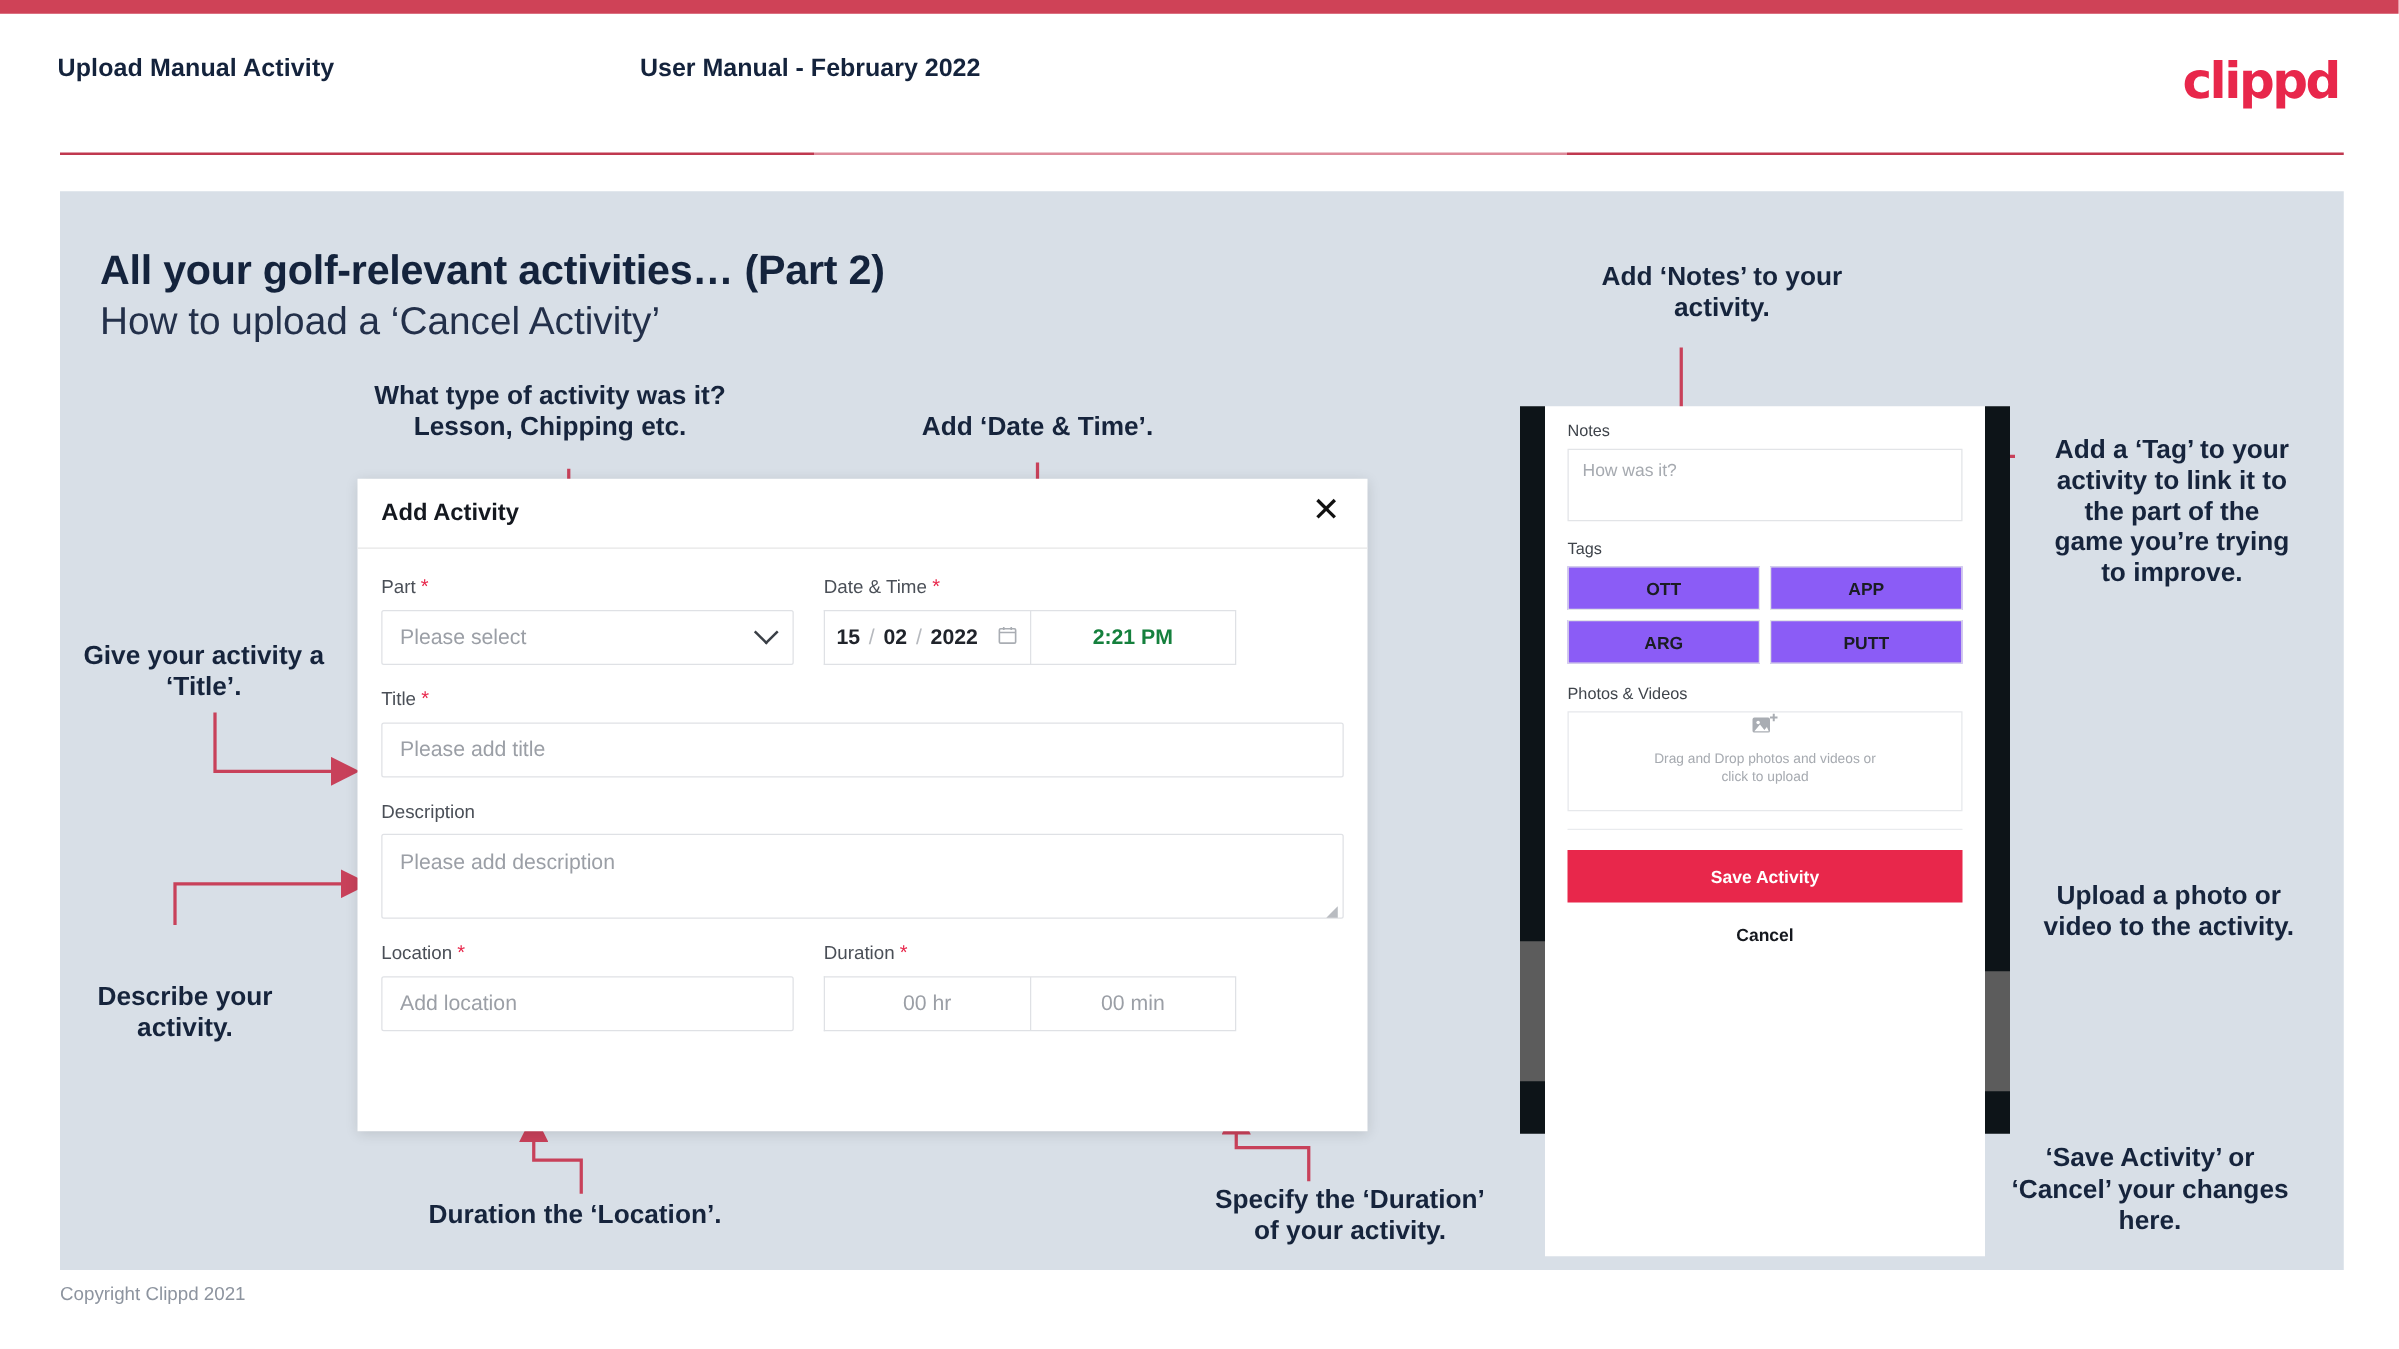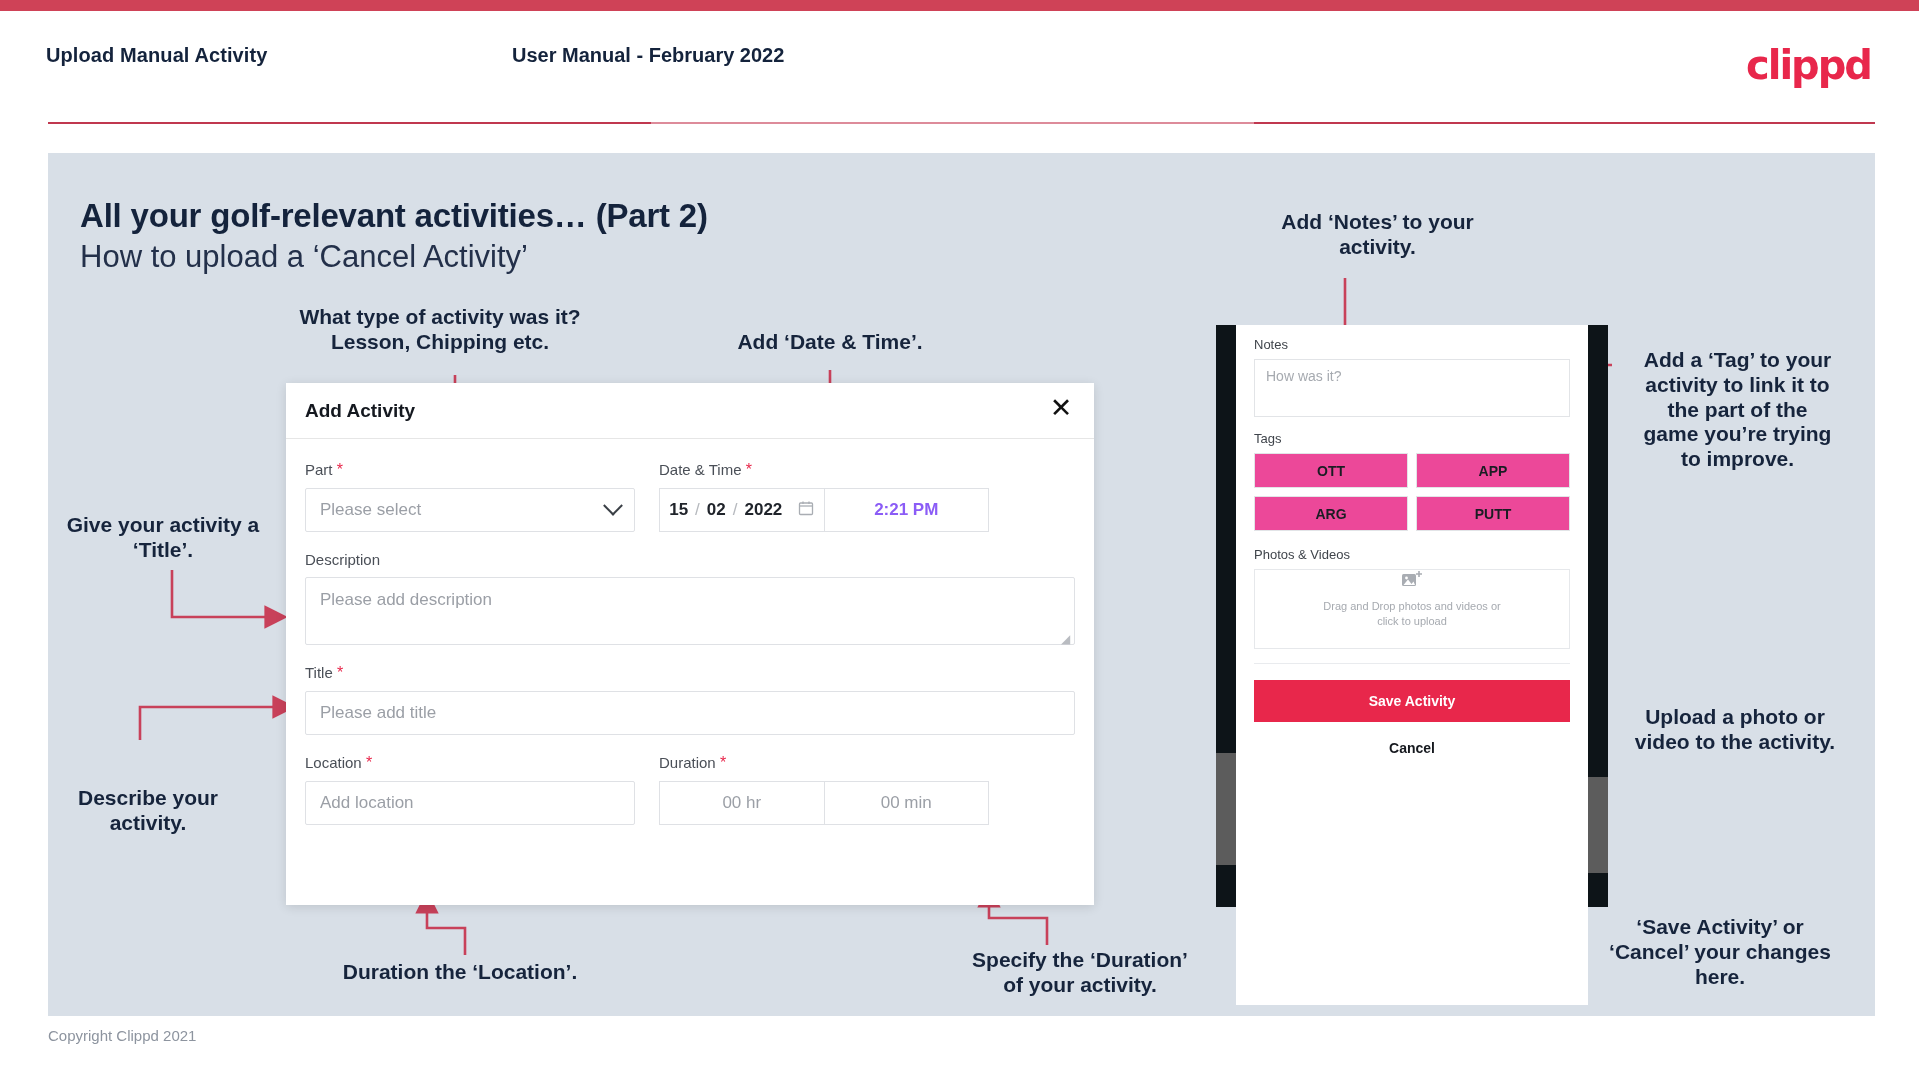--- a/index.html
+++ b/index.html
@@ -130,21 +130,21 @@
   .dt-date {
     flex: 1; height: 44px; border: 1px solid #dfe1e5; border-right: none;
     display: flex; align-items: center; justify-content: center; gap: 7px;
     font-size: 17px; color: #20242b; font-weight: 600;
   }
   .dt-sep { color: #b6b9be; font-weight: 400; }
   .cal-ico { margin-left: 9px; }
   .dt-time {
     flex: 1; height: 44px; border: 1px solid #dfe1e5;
     display: flex; align-items: center; justify-content: center;
-    font-size: 17px; color: #8b5cf6; font-weight: 600;
+    font-size: 17px; color: #15803d; font-weight: 600;
   }
   .inp.wide { width: 100%; }
   .ta {
     width: 100%; height: 68px; border: 1px solid #dfe1e5; background: #fff;
     padding: 12px 14px; font-size: 17px; color: #9b9fa6; position: relative;
     border-radius: 2px;
   }
   .ta-grip {
     position: absolute; right: 3px; bottom: 2px;
     width: 10px; height: 10px; color: #b9bcc1; font-size: 12px;
@@ -186,21 +186,21 @@
   .p-notes {
     height: 58px; border: 1px solid #e2e4e7;
     padding: 8px 11px; font-size: 14px; color: #a6aab0;
     margin-bottom: 14px;
   }
   .tag-grid {
     display: grid; grid-template-columns: 1fr 1fr;
     gap: 8px; margin-bottom: 16px;
   }
   .tag {
-    height: 35px; border: 1px solid #e2e4e7; background: #ec4899;
+    height: 35px; border: 1px solid #e2e4e7; background: #8b5cf6;
     display: flex; align-items: center; justify-content: center;
     font-size: 14px; font-weight: 700; color: #1a1d23;
   }
   .dropzone {
     height: 80px; border: 1px solid #e6e8eb;
     display: flex; flex-direction: column; align-items: center;
     justify-content: flex-start; gap: 6px; margin-bottom: 14px;
   }
   .dz-text {
     font-size: 11px; color: #a6aab0; text-align: center; line-height: 1.35;
@@ -316,30 +316,30 @@
                     <line x1="11" y1="1.5" x2="11" y2="4" stroke="#a9adb3" stroke-width="1.3"></line>
                   </svg>
               </span>
             </div>
             <div class="dt-time">2:21 PM</div>
           </div>
         </div>
       </div>
 
       <div class="fld">
+        <div class="fld-label"><span>Title</span> <span class="req">*</span></div>
+        <div class="inp wide">Please add title</div>
+      </div>
+
+      <div class="fld">
         <div class="fld-label">Description</div>
         <div class="ta">
           <span>Please add description</span>
           <span class="ta-grip">◢</span>
         </div>
-      </div>
-
-      <div class="fld">
-        <div class="fld-label"><span>Title</span> <span class="req">*</span></div>
-        <div class="inp wide">Please add title</div>
       </div>
 
       <div class="row">
         <div class="fld">
           <div class="fld-label"><span>Location</span> <span class="req">*</span></div>
           <div class="inp loc-input">Add location</div>
         </div>
         <div class="fld">
           <div class="fld-label"><span>Duration</span> <span class="req">*</span></div>
           <div class="dur-group">

